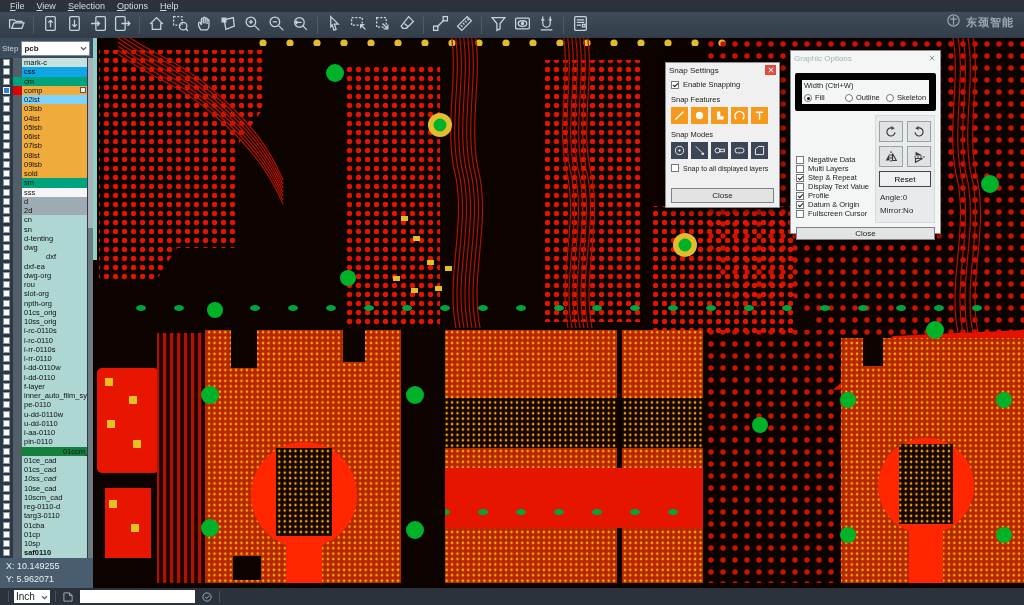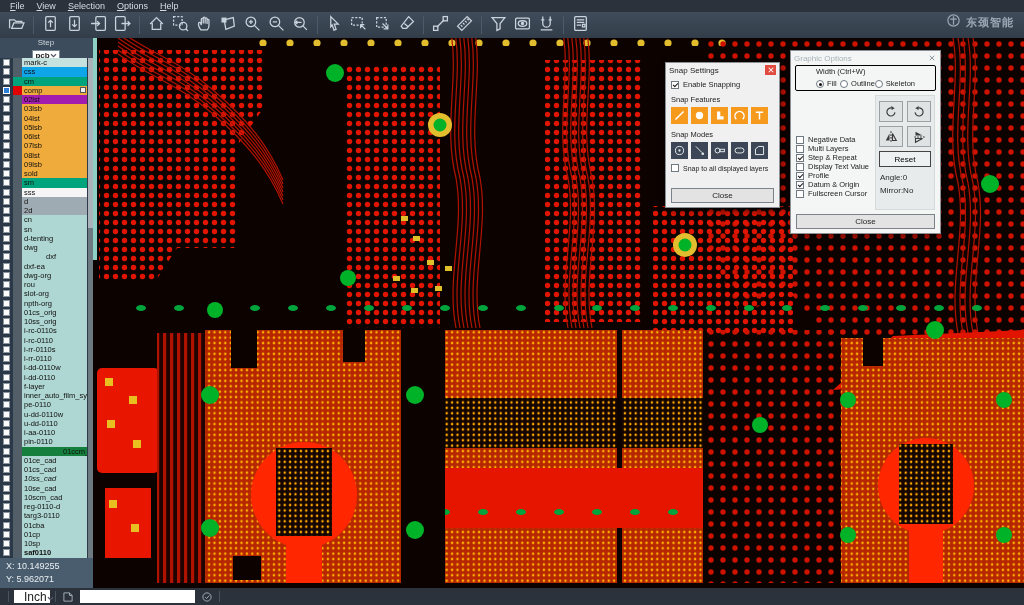--- a/index.html
+++ b/index.html
@@ -20,21 +20,21 @@
   .tbtn{width:23px;height:23px;display:flex;align-items:center;justify-content:center;flex:none;}
   .tbtn svg{width:17px;height:17px;}
   .tsep{width:1px;height:18px;background:#232b34;border-right:1px solid #4d5a68;margin:0 4px;flex:none;}
 
   .logo{position:absolute;top:13px;right:10px;display:flex;align-items:center;gap:5px;z-index:6;}
   .logo svg{width:15px;height:15px;}
   .logo-tx{color:#9aa6b2;font-size:11px;font-weight:bold;letter-spacing:1px;}
 
   
   .sidebar{position:absolute;top:38px;left:0;width:93px;height:550px;background:#2e3a47;z-index:4;}
-  .steprow{height:20px;background:#3d4c5c;display:flex;align-items:center;gap:3px;padding:0 3px 0 2px;flex-direction:column;}
+  .steprow{height:20px;background:#3d4c5c;display:flex;align-items:center;gap:3px;padding:0 3px 0 2px;}
   .steplab{color:#cdd5da;font-size:8px;flex:none;}
   .stepsel{flex:1;height:15px;background:#fff;border:1px solid #7a8a96;font-size:8px;
     display:flex;align-items:center;justify-content:space-between;padding:0 2px;color:#222;font-weight:bold;}
   .stepsel svg{width:7px;height:5px;}
   .layers{position:absolute;top:20px;left:0;width:93px;height:500px;overflow:hidden;}
   .lrow{height:9.26px;display:flex;align-items:stretch;}
   .lcb{width:13px;background:#2b3847;display:flex;align-items:center;justify-content:center;flex:none;}
   .lbox{width:7px;height:7px;background:#fdfdfd;border:1px solid #8a949c;}
   .lbox.sel{background:#2e7fd9;border-color:#fff;}
   .lsw{width:9px;background:#525e68;flex:none;}
@@ -67,43 +67,43 @@
     border-left:1.4px solid #1a1a1a;border-bottom:1.4px solid #1a1a1a;transform:rotate(-45deg);}
   .dlab{margin:4px 5px 1px;}
   .icrow{display:flex;gap:3px;margin:2px 5px;}
   .fic{width:17px;height:17px;background:#f59a1d;display:flex;align-items:center;justify-content:center;}
   .mic{width:17px;height:17px;background:#3c4656;display:flex;align-items:center;justify-content:center;}
   .fic svg,.mic svg{width:13px;height:13px;}
   .dbtn{display:block;margin:4px 5px 4px;width:calc(100% - 10px);height:15px;background:#e3e3e3;
     border:1px solid #7b8288;font-size:8px;font-family:inherit;color:#1c1c1c;}
   .dspace{flex:1;}
 
-  .gwidth{border:1px solid #000000;border-radius:2px;margin:0 4px 2px;padding:1px 20px 2px;}
+  .gwidth{border:7px solid #000000;border-radius:2px;margin:8px 4px 2px;padding:1px 2px 2px;}
   .gradios{display:flex;margin:3px 0 0;}
   .rrow{display:flex;align-items:center;gap:3px;flex:1;}
   .radio{width:8px;height:8px;border-radius:50%;background:#fff;border:1px solid #707880;position:relative;flex:none;}
   .radio.sel::after{content:"";position:absolute;left:2px;top:2px;width:3px;height:3px;border-radius:50%;background:#111;}
   .gbody{display:flex;margin:2px 5px 0;gap:4px;flex:1;}
   .gcbs{flex:1;display:flex;flex-direction:column;justify-content:flex-start;padding:2px 0;margin-top:38px;}
   .gcbs .cbrow{margin:0;}
   .gpanel{width:60px;background:#e7ebeb;border:1px solid #d5dada;padding:5px 4px;
     display:flex;flex-direction:column;align-items:center;gap:4px;flex:none;}
   .gtrans{display:grid;grid-template-columns:24px 24px;gap:4px;}
   .gtb{width:24px;height:21px;background:#dfe3e3;border:1px solid #9aa2a6;
     display:flex;align-items:center;justify-content:center;}
   .gtb svg{width:14px;height:14px;}
   .greset{width:52px;height:16px;background:#eef1f1;border:1px solid #444;font-size:8px;font-family:inherit;}
   .ginfo{font-size:8px;line-height:13px;color:#2a2a2a;align-self:flex-start;}
 
   
   .bottombar{position:absolute;bottom:0;left:0;right:0;height:17px;background:#2b323c;
     display:flex;align-items:center;gap:5px;padding-left:8px;z-index:5;}
   .bsep{width:1px;height:11px;background:#4a545f;flex:none;}
-  .unitsel{width:36px;height:13px;background:#fff;font-size:12px;color:#222;
-    display:flex;align-items:center;justify-content:space-between;padding:0 10px;flex:none;}
+  .unitsel{width:36px;height:13px;background:#fff;font-size:10px;color:#222;
+    display:flex;align-items:center;justify-content:space-between;padding:0 2px;flex:none;}
   .unitsel svg{width:7px;height:5px;}
   .bic{width:14px;height:14px;display:flex;align-items:center;justify-content:center;flex:none;}
   .bic svg{width:12px;height:12px;}
   .binput{width:115px;height:13px;border:none;background:#fff;font-size:8px;padding:0 2px;}
 </style>
 </head>
 <body>
 
 <div class="window">
 
@@ -301,21 +301,21 @@
             <div class="lbox sel"></div>
           </div>
           <div class="lsw" style="background: rgb(224, 0, 0);"></div>
           <span class="lname" style="background: rgb(239, 172, 61);">comp<span class="badge"></span></span>
         </div>
         <div class="lrow">
           <div class="lcb">
             <div class="lbox"></div>
           </div>
           <div class="lsw"></div>
-          <span class="lname" style="background: #a21caf;">02lst</span>
+          <span class="lname" style="background: #7dd3fc;">02lst</span>
         </div>
         <div class="lrow">
           <div class="lcb">
             <div class="lbox"></div>
           </div>
           <div class="lsw"></div>
           <span class="lname" style="background: rgb(239, 172, 61);">03lsb</span>
         </div>
         <div class="lrow">
           <div class="lcb">

